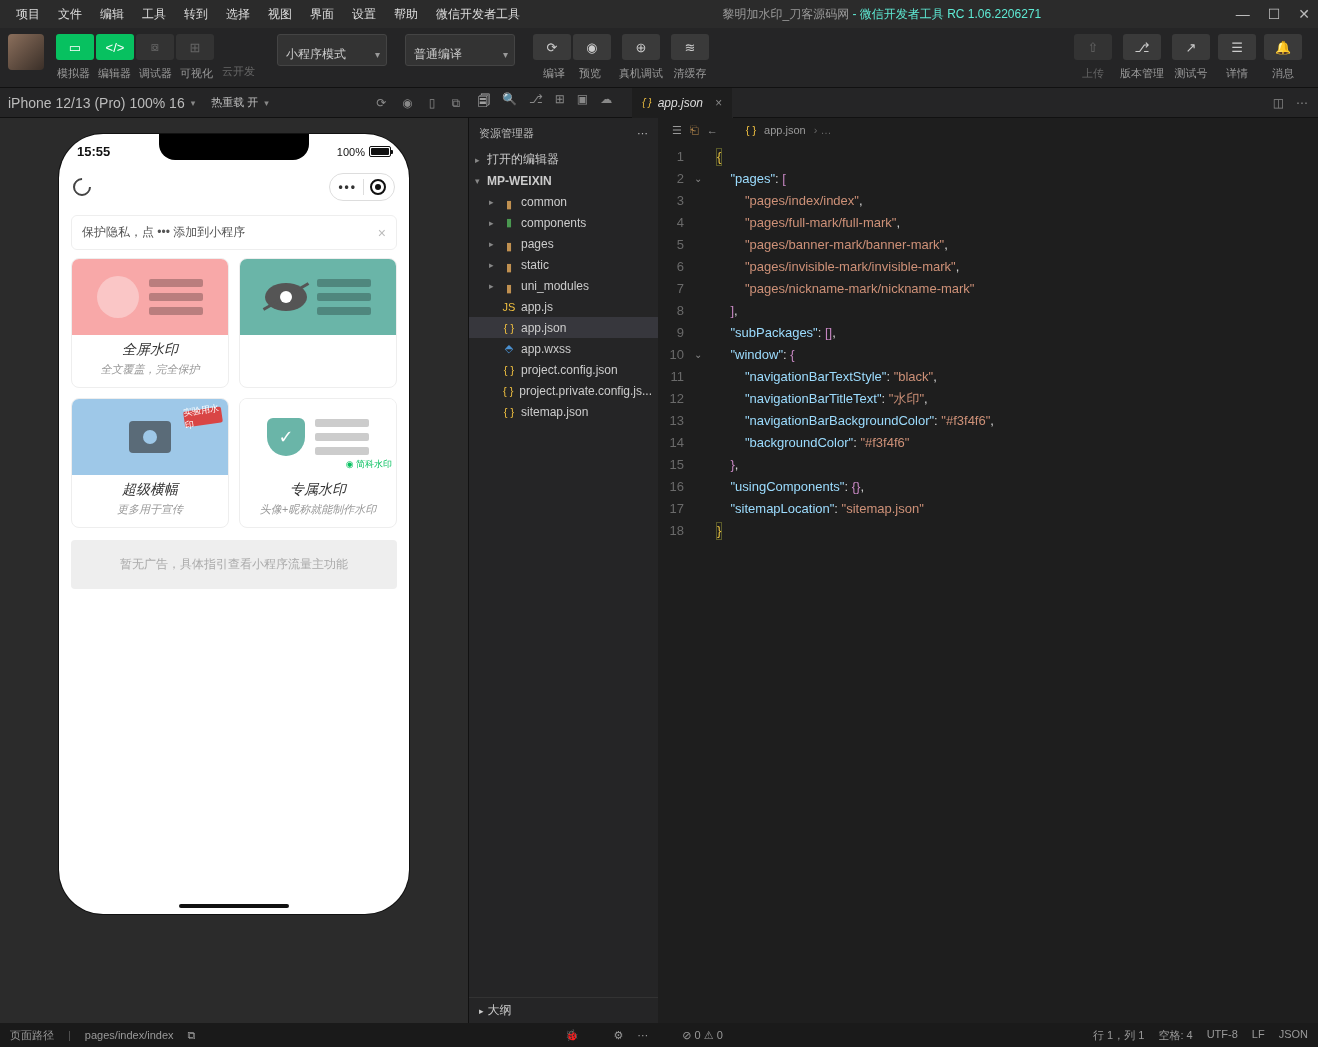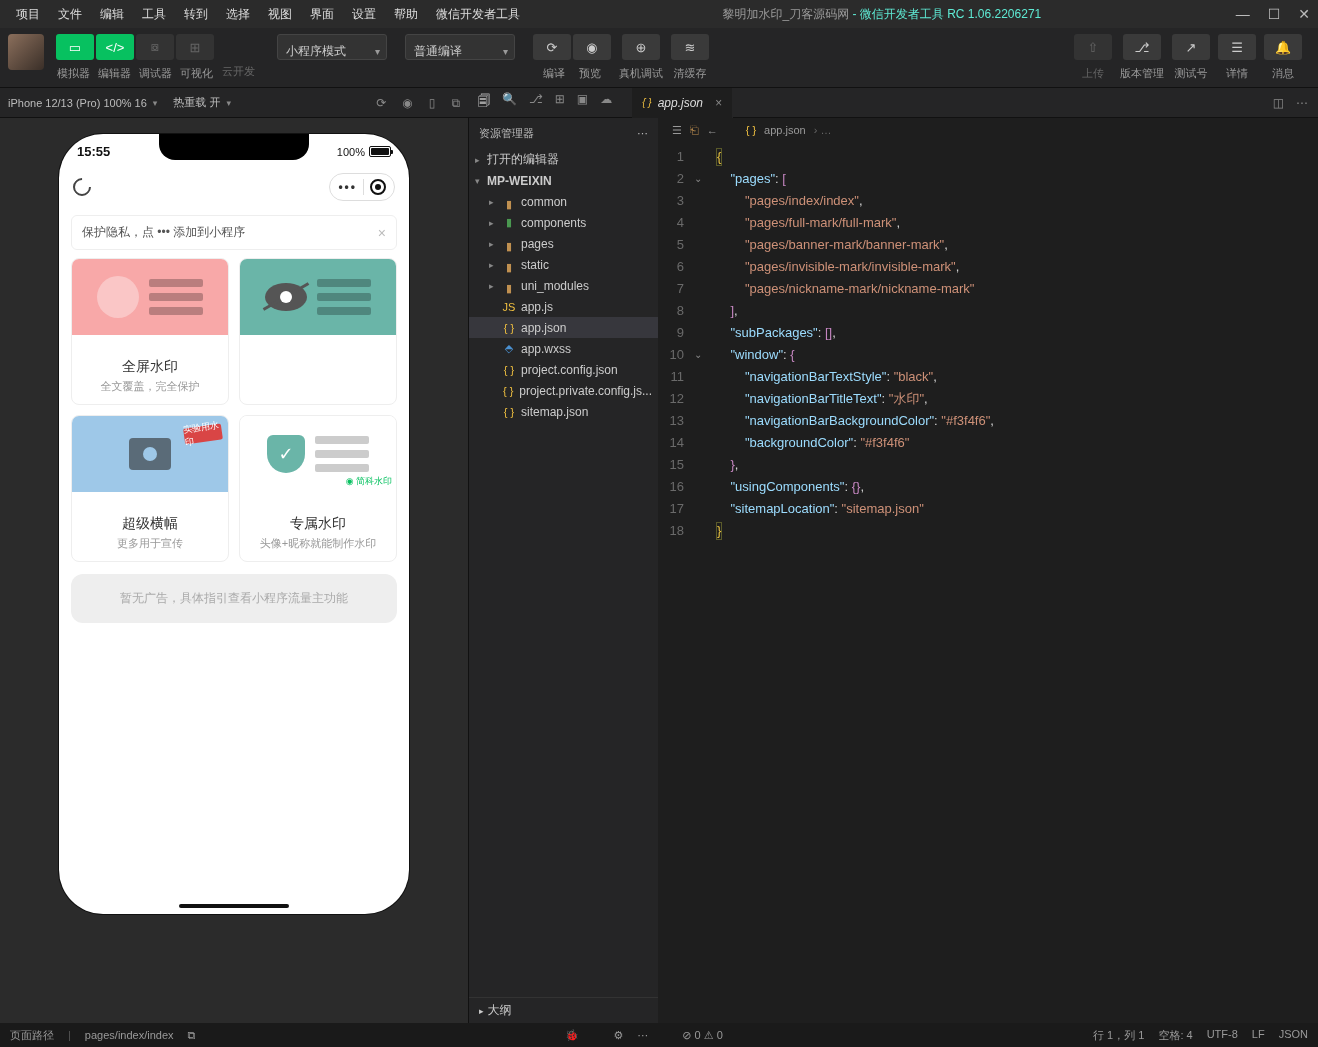--- a/index.html
+++ b/index.html
@@ -12,26 +12,26 @@
 .titlebar .winbtns{display:flex;gap:18px;color:#bbb;}
 .titlebar .winbtns span{cursor:pointer;font-size:14px;}
 .toolbar{height:60px;background:#252526;display:flex;align-items:flex-start;padding:6px 8px 0;border-bottom:1px solid #111;}
 .tbgrp{display:flex;flex-direction:column;align-items:center;margin-right:8px;}
 .tbgrp .btns{display:flex;gap:2px;}
 .tbbtn{width:38px;height:26px;background:#3a3a3a;border-radius:3px;display:flex;align-items:center;justify-content:center;color:#ccc;font-size:13px;}
 .tbbtn.green{background:#07c160;color:#fff;}
 .tbbtn.dim{background:#333;color:#666;}
 .tblbl{font-size:11px;color:#9a9a9a;margin-top:6px;}
 .tbgrp.single .tblbl{margin-top:6px;}
-.tbdrop{height:26px;background:#333;border:1px solid #444;border-radius:3px;padding:8px 20px 0 8px;color:#ccc;display:flex;align-items:center;position:relative;min-width:110px;}
+.tbdrop{height:32px;background:#333;border:1px solid #444;border-radius:3px;padding:8px 20px 0 8px;color:#ccc;display:flex;align-items:center;position:relative;min-width:110px;}
 .tbdrop::after{content:"▾";position:absolute;right:6px;color:#999;font-size:10px;}
 .avatar{width:36px;height:36px;background:linear-gradient(135deg,#8b6f5c,#3a2f28);border-radius:4px;margin-right:12px;}
 .spacer{flex:1;}
 .subbar{height:30px;background:#252526;display:flex;align-items:center;padding:0 8px;border-bottom:1px solid #111;}
-.subbar .devlabel{color:#bbb;font-size:11px;}
+.subbar .devlabel{color:#bbb;font-size:14px;}
 .subbar .caret{color:#888;margin-left:6px;font-size:9px;}
 .subbar .rloadbtn{margin-left:16px;color:#bbb;font-size:11px;}
 .subbar .icos{margin-left:auto;display:flex;gap:16px;color:#888;}
 .subbar .icos span{cursor:pointer;}
 .main{display:flex;height:calc(1047px - 28px - 60px - 30px - 24px);}
 .simcol{width:468px;background:#2b2b2b;display:flex;align-items:flex-start;justify-content:center;padding-top:16px;}
 .phone{width:350px;height:780px;background:#fff;border-radius:44px;position:relative;overflow:hidden;box-shadow:0 0 0 1px #111;}
 .notch{position:absolute;top:0;left:50%;transform:translateX(-50%);width:150px;height:26px;background:#000;border-radius:0 0 16px 16px;}
 .stbar{display:flex;justify-content:space-between;padding:10px 18px 6px;font-size:13px;color:#111;font-weight:600;}
 .stbar .bat{display:flex;align-items:center;gap:4px;font-size:11px;font-weight:400;}
@@ -55,24 +55,24 @@
 .cimg.wteal{background:#fff;}
 .lines{display:flex;flex-direction:column;gap:6px;}
 .lines i{display:block;width:54px;height:8px;background:rgba(0,0,0,0.25);border-radius:2px;}
 .iconcirc{width:42px;height:42px;border-radius:50%;background:rgba(255,255,255,0.35);}
 .eyeico{width:42px;height:28px;background:#555;border-radius:50%;position:relative;}
 .eyeico::after{content:"";position:absolute;width:12px;height:12px;background:#fff;border-radius:50%;top:8px;left:15px;}
 .eyeico::before{content:"";position:absolute;width:52px;height:3px;background:#555;top:12px;left:-5px;transform:rotate(-30deg);}
 .camico{width:42px;height:32px;background:#5a6b78;border-radius:4px;position:relative;}
 .camico::after{content:"";position:absolute;width:14px;height:14px;background:#9ec8e8;border-radius:50%;top:9px;left:14px;}
 .shieldico{width:38px;height:38px;background:#6ab5a8;border-radius:6px 6px 50% 50%;display:flex;align-items:center;justify-content:center;color:#fff;font-size:18px;}
-.ctxt{padding:23px 6px 10px;text-align:center;}
+.ctxt{padding:6px 6px 10px;text-align:center;font-style:italic;}
 .ctxt .t{font-size:14px;color:#333;}
 .ctxt .s{font-size:11px;color:#999;margin-top:3px;}
-.adbox{margin:12px;background:#eee;border-radius:12px;padding:16px;text-align:center;color:#aaa;font-size:12px;}
+.adbox{margin:12px;background:#eee;border-radius:4px;padding:16px;text-align:center;color:#aaa;font-size:12px;}
 .homebar{position:absolute;bottom:6px;left:50%;transform:translateX(-50%);width:110px;height:4px;background:#111;border-radius:3px;}
 .explcol{width:190px;background:#252526;border-left:1px solid #111;display:flex;flex-direction:column;}
 .explhdr{padding:8px 10px;color:#bbb;font-size:11px;display:flex;justify-content:space-between;align-items:center;gap:26px;}
 .tree{flex:1;overflow:auto;font-size:12px;}
 .trow{display:flex;align-items:center;padding:2px 6px;color:#ccc;cursor:pointer;height:21px;}
 .trow.sel{background:#37373d;}
 .trow .chv{width:10px;color:#888;font-size:9px;margin-right:2px;}
 .trow .fico{width:16px;text-align:center;margin-right:4px;font-size:11px;}
 .fico.fold{color:#c09050;}
 .fico.foldg{color:#4a9850;}

